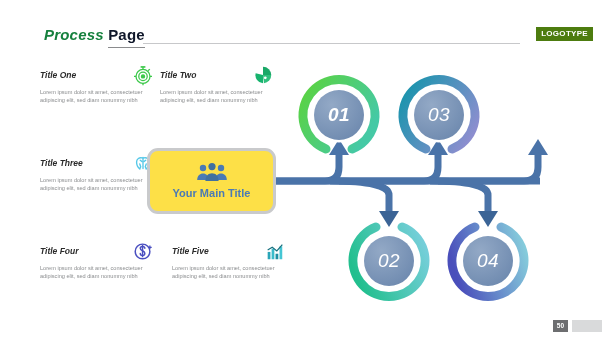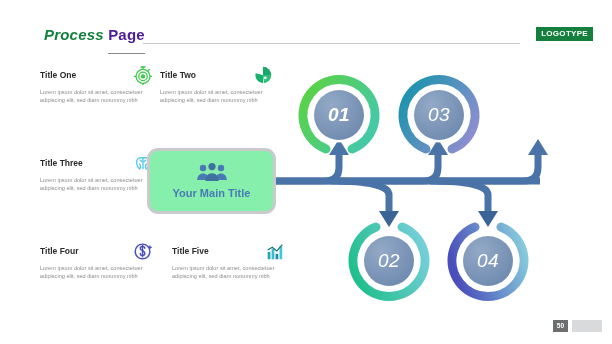--- a/index.html
+++ b/index.html
@@ -27,50 +27,51 @@
   #header-title {
     position: absolute;
     left: 44px; top: 0;
     font-size: 15px;
     font-weight: bold;
     letter-spacing: 0.2px;
     white-space: nowrap;
   }
   #header-title .w1 { color: #15803d; font-style: italic; }
   #header-title .w2 {
-    color: #4c1d95;
+    color: #0f172a;
     border-bottom: 1.5px solid #8a8b8d;
-    padding-bottom: 10px;
+    padding-bottom: 4px;
   }
   #header-rule {
     position: absolute;
     left: 143px; top: 17px;
     width: 377px; height: 1px;
     background: #c7c8ca;
   }
   #logotype {
     position: absolute;
     right: 19px; top: 1px;
-    background: #15803d;
+    background: #4d7c0f;
     color: #ffffff;
     font-size: 8px;
     font-weight: bold;
     letter-spacing: 0.3px;
     padding: 2px 5px 2px 5px;
     line-height: 10px;
   }
 
   
   .text-block {
     position: absolute;
     width: 118px;
   }
   .tb-head {
     position: relative;
     height: 24px;
+    font-style: italic;
   }
   .tb-title {
     position: absolute;
     left: 0; top: 6px;
     font-size: 8.5px;
     font-weight: bold;
     color: #2b2b2b;
     white-space: nowrap;
   }
   .tb-icon {
@@ -93,21 +94,21 @@
   #block-four  { left: 40px;  top: 240px; }
   #block-five  { left: 172px; top: 240px; }
 
   
   #main-box {
     position: absolute;
     left: 147px; top: 148px;
     width: 129px; height: 66px;
     border: 3px solid #c9cacc;
     border-radius: 11px;
-    background: #86efac;
+    background: #fde047;
     box-sizing: border-box;
   }
   #main-box-icon {
     position: absolute;
     left: 50%; top: 11px;
     transform: translateX(-50%);
     width: 34px; height: 22px;
   }
   #main-box-title {
     position: absolute;

